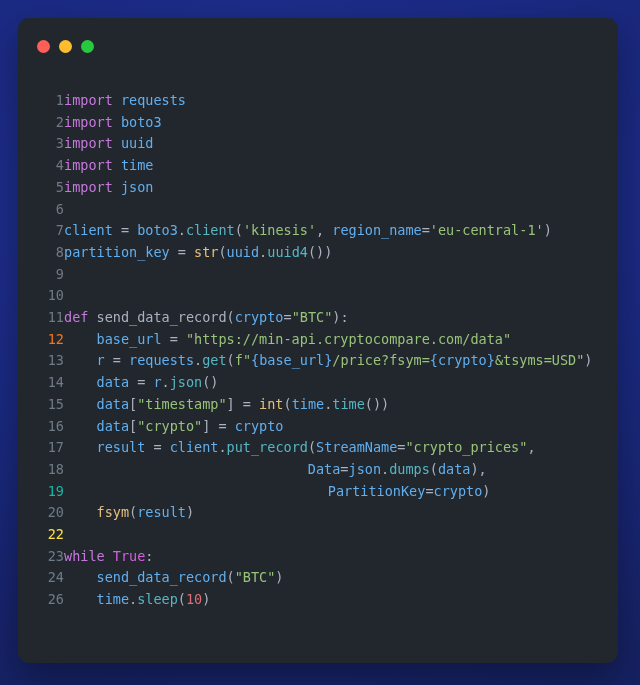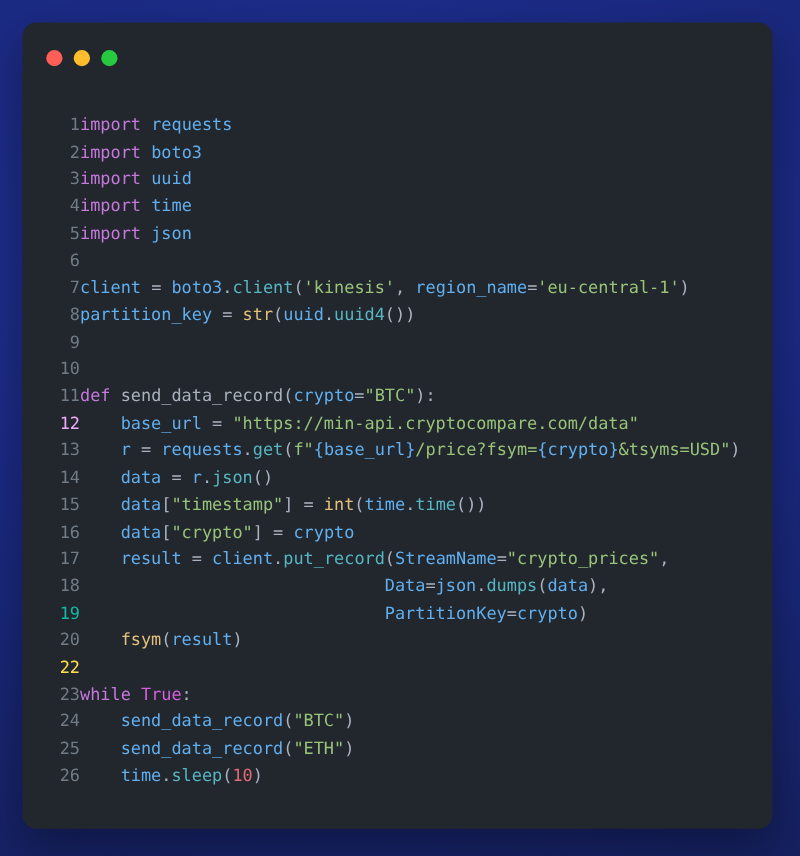--- a/index.html
+++ b/index.html
@@ -143,21 +143,21 @@
           </tr>
           <tr>
             <td class="ln" style="color: rgb(112, 123, 134);">10</td>
             <td class="src">&nbsp;</td>
           </tr>
           <tr>
             <td class="ln" style="color: rgb(112, 123, 134);">11</td>
             <td class="src"><span class="kw" style="color: rgb(198, 120, 221);">def</span><span class="pun" style="color: rgb(171, 178, 191);"> send_data_record(</span><span class="var" style="color: rgb(97, 175, 239);">crypto</span><span class="pun" style="color: rgb(171, 178, 191);">=</span><span class="str" style="color: rgb(152, 195, 121);">"BTC"</span><span class="pun" style="color: rgb(171, 178, 191);">):</span></td>
           </tr>
           <tr>
-            <td class="ln" style="color: #f0abfc;">12</td>
+            <td class="ln" style="color: #f97316;">12</td>
             <td class="src"><span class="pun" style="color: rgb(171, 178, 191);">    </span><span class="var" style="color: rgb(97, 175, 239);">base_url</span><span class="pun" style="color: rgb(171, 178, 191);"> = </span><span class="str" style="color: rgb(152, 195, 121);">"https://min-api.cryptocompare.com/data"</span></td>
           </tr>
           <tr>
             <td class="ln" style="color: rgb(112, 123, 134);">13</td>
             <td class="src"><span class="pun" style="color: rgb(171, 178, 191);">    </span><span class="var" style="color: rgb(97, 175, 239);">r</span><span class="pun" style="color: rgb(171, 178, 191);"> = </span><span class="var" style="color: rgb(97, 175, 239);">requests</span><span class="pun" style="color: rgb(171, 178, 191);">.</span><span class="mth" style="color: rgb(86, 182, 194);">get</span><span class="pun" style="color: rgb(171, 178, 191);">(</span><span class="str" style="color: rgb(152, 195, 121);">f"</span><span class="var" style="color: rgb(97, 175, 239);">{base_url}</span><span class="str" style="color: rgb(152, 195, 121);">/price?fsym=</span><span class="var" style="color: rgb(97, 175, 239);">{crypto}</span><span class="str" style="color: rgb(152, 195, 121);">&amp;tsyms=USD"</span><span class="pun" style="color: rgb(171, 178, 191);">)</span></td>
           </tr>
           <tr>
             <td class="ln" style="color: rgb(112, 123, 134);">14</td>
             <td class="src"><span class="pun" style="color: rgb(171, 178, 191);">    </span><span class="var" style="color: rgb(97, 175, 239);">data</span><span class="pun" style="color: rgb(171, 178, 191);"> = </span><span class="var" style="color: rgb(97, 175, 239);">r</span><span class="pun" style="color: rgb(171, 178, 191);">.</span><span class="mth" style="color: rgb(86, 182, 194);">json</span><span class="pun" style="color: rgb(171, 178, 191);">()</span></td>
           </tr>
@@ -172,41 +172,37 @@
           <tr>
             <td class="ln" style="color: rgb(112, 123, 134);">17</td>
             <td class="src"><span class="pun" style="color: rgb(171, 178, 191);">    </span><span class="var" style="color: rgb(97, 175, 239);">result</span><span class="pun" style="color: rgb(171, 178, 191);"> = </span><span class="var" style="color: rgb(97, 175, 239);">client</span><span class="pun" style="color: rgb(171, 178, 191);">.</span><span class="mth" style="color: rgb(86, 182, 194);">put_record</span><span class="pun" style="color: rgb(171, 178, 191);">(</span><span class="var" style="color: rgb(97, 175, 239);">StreamName</span><span class="pun" style="color: rgb(171, 178, 191);">=</span><span class="str" style="color: rgb(152, 195, 121);">"crypto_prices"</span><span class="pun" style="color: rgb(171, 178, 191);">,</span></td>
           </tr>
           <tr>
             <td class="ln" style="color: rgb(112, 123, 134);">18</td>
             <td class="src"><span class="pun" style="color: rgb(171, 178, 191);">                              </span><span class="var" style="color: rgb(97, 175, 239);">Data</span><span class="pun" style="color: rgb(171, 178, 191);">=</span><span class="var" style="color: rgb(97, 175, 239);">json</span><span class="pun" style="color: rgb(171, 178, 191);">.</span><span class="mth" style="color: rgb(86, 182, 194);">dumps</span><span class="pun" style="color: rgb(171, 178, 191);">(</span><span class="var" style="color: rgb(97, 175, 239);">data</span><span class="pun" style="color: rgb(171, 178, 191);">),</span></td>
           </tr>
           <tr>
             <td class="ln" style="color: #14b8a6;">19</td>
-            <td class="src"><span class="pun" style="color: rgb(171, 178, 191);">                              </span><span class="var" style="color: rgb(97, 175, 239);">PartitionKey</span><span class="pun" style="color: rgb(171, 178, 191);">=</span><span class="var" style="color: rgb(97, 175, 239);">crypto</span><span class="pun" style="color: rgb(171, 178, 191);">)</span></td>
+            <td class="src"><span class="pun" style="color: rgb(171, 178, 191);">                              </span><span class="var" style="color: rgb(97, 175, 239); margin-left: 20px;">PartitionKey</span><span class="pun" style="color: rgb(171, 178, 191);">=</span><span class="var" style="color: rgb(97, 175, 239);">crypto</span><span class="pun" style="color: rgb(171, 178, 191);">)</span></td>
           </tr>
           <tr>
             <td class="ln" style="color: rgb(112, 123, 134);">20</td>
             <td class="src"><span class="pun" style="color: rgb(171, 178, 191);">    </span><span class="bif" style="color: rgb(229, 192, 123);">fsym</span><span class="pun" style="color: rgb(171, 178, 191);">(</span><span class="var" style="color: rgb(97, 175, 239);">result</span><span class="pun" style="color: rgb(171, 178, 191);">)</span></td>
           </tr>
           <tr>
             <td class="ln" style="color: #fde047;">22</td>
             <td class="src">&nbsp;</td>
           </tr>
           <tr>
             <td class="ln" style="color: rgb(112, 123, 134);">23</td>
             <td class="src"><span class="kw" style="color: rgb(198, 120, 221);">while</span><span class="pun" style="color: rgb(171, 178, 191);"> </span><span class="cst" style="color: rgb(213, 95, 222);">True</span><span class="pun" style="color: rgb(171, 178, 191);">:</span></td>
           </tr>
           <tr>
             <td class="ln" style="color: rgb(112, 123, 134);">24</td>
             <td class="src"><span class="pun" style="color: rgb(171, 178, 191);">    </span><span class="var" style="color: rgb(97, 175, 239);">send_data_record</span><span class="pun" style="color: rgb(171, 178, 191);">(</span><span class="str" style="color: rgb(152, 195, 121);">"BTC"</span><span class="pun" style="color: rgb(171, 178, 191);">)</span></td>
-          </tr>
-          <tr>
-            <td class="ln" style="color: rgb(112, 123, 134);">25</td>
-            <td class="src"><span class="pun" style="color: rgb(171, 178, 191);">    </span><span class="var" style="color: rgb(97, 175, 239);">send_data_record</span><span class="pun" style="color: rgb(171, 178, 191);">(</span><span class="str" style="color: rgb(152, 195, 121);">"ETH"</span><span class="pun" style="color: rgb(171, 178, 191);">)</span></td>
           </tr>
           <tr>
             <td class="ln" style="color: rgb(112, 123, 134);">26</td>
             <td class="src"><span class="pun" style="color: rgb(171, 178, 191);">    </span><span class="var" style="color: rgb(97, 175, 239);">time</span><span class="pun" style="color: rgb(171, 178, 191);">.</span><span class="mth" style="color: rgb(86, 182, 194);">sleep</span><span class="pun" style="color: rgb(171, 178, 191);">(</span><span class="num" style="color: rgb(224, 108, 117);">10</span><span class="pun" style="color: rgb(171, 178, 191);">)</span></td>
           </tr>
         </tbody>
     </table>
   </div>
 
 </div>

